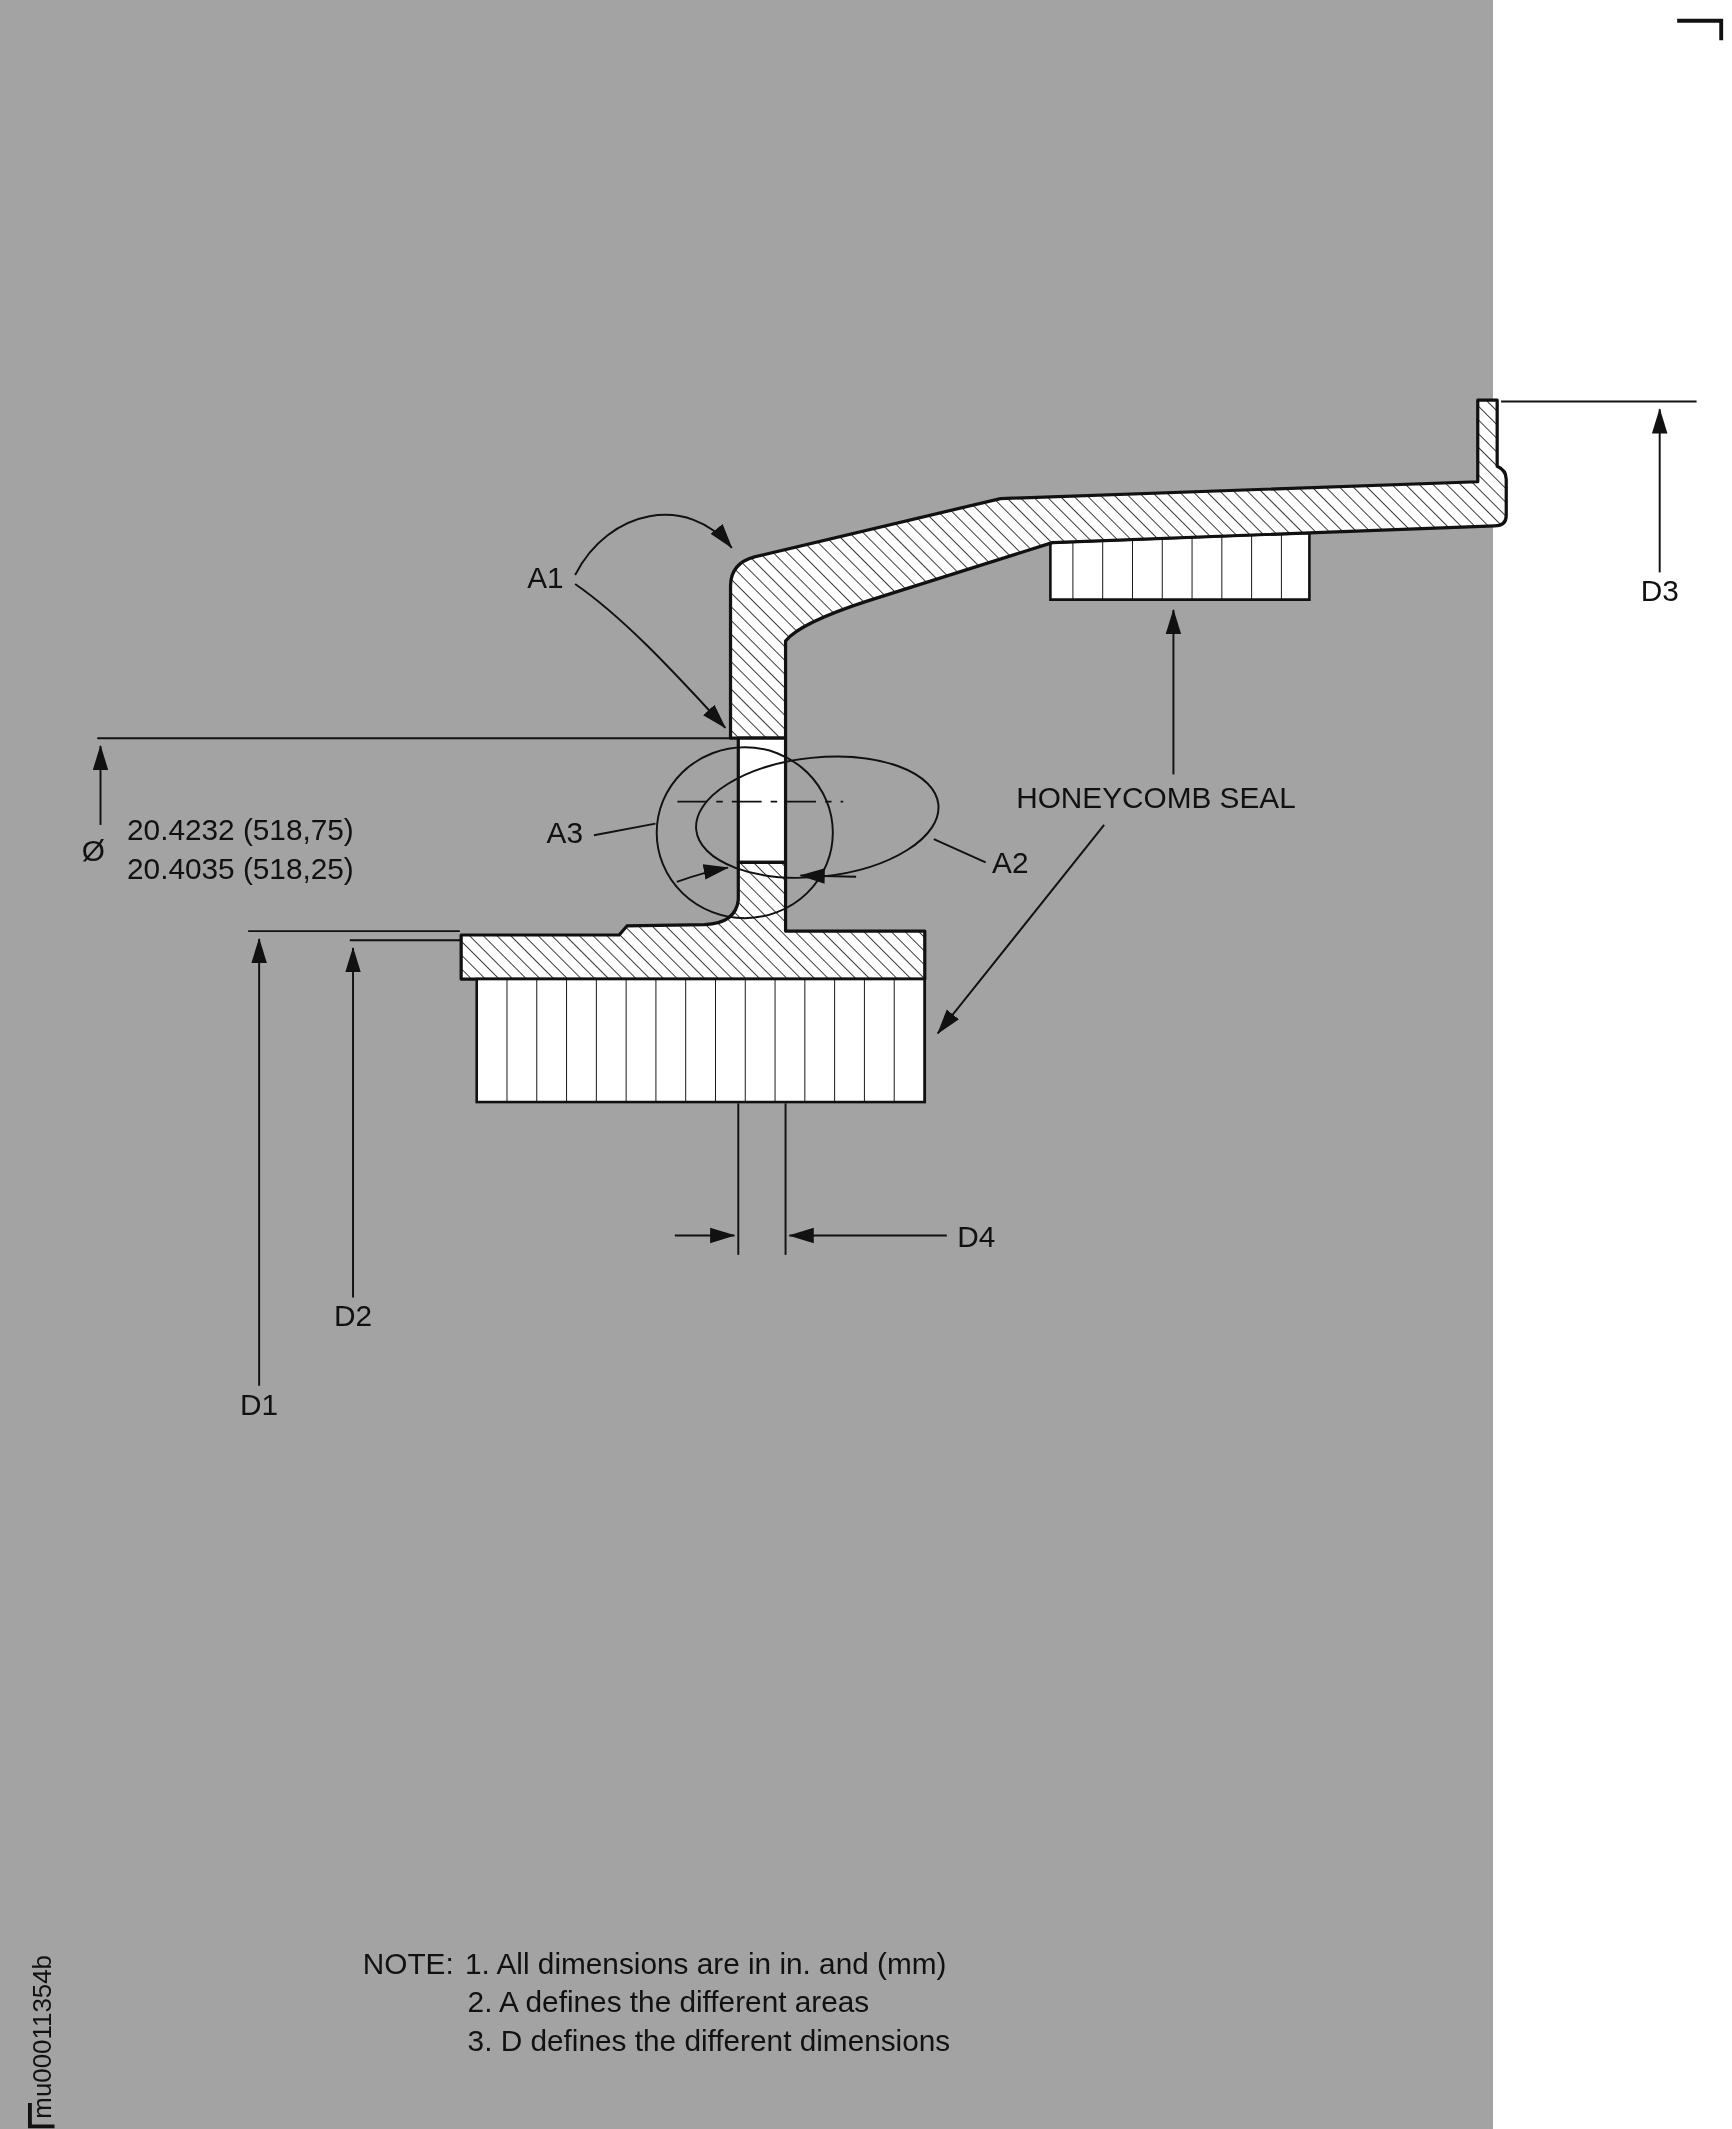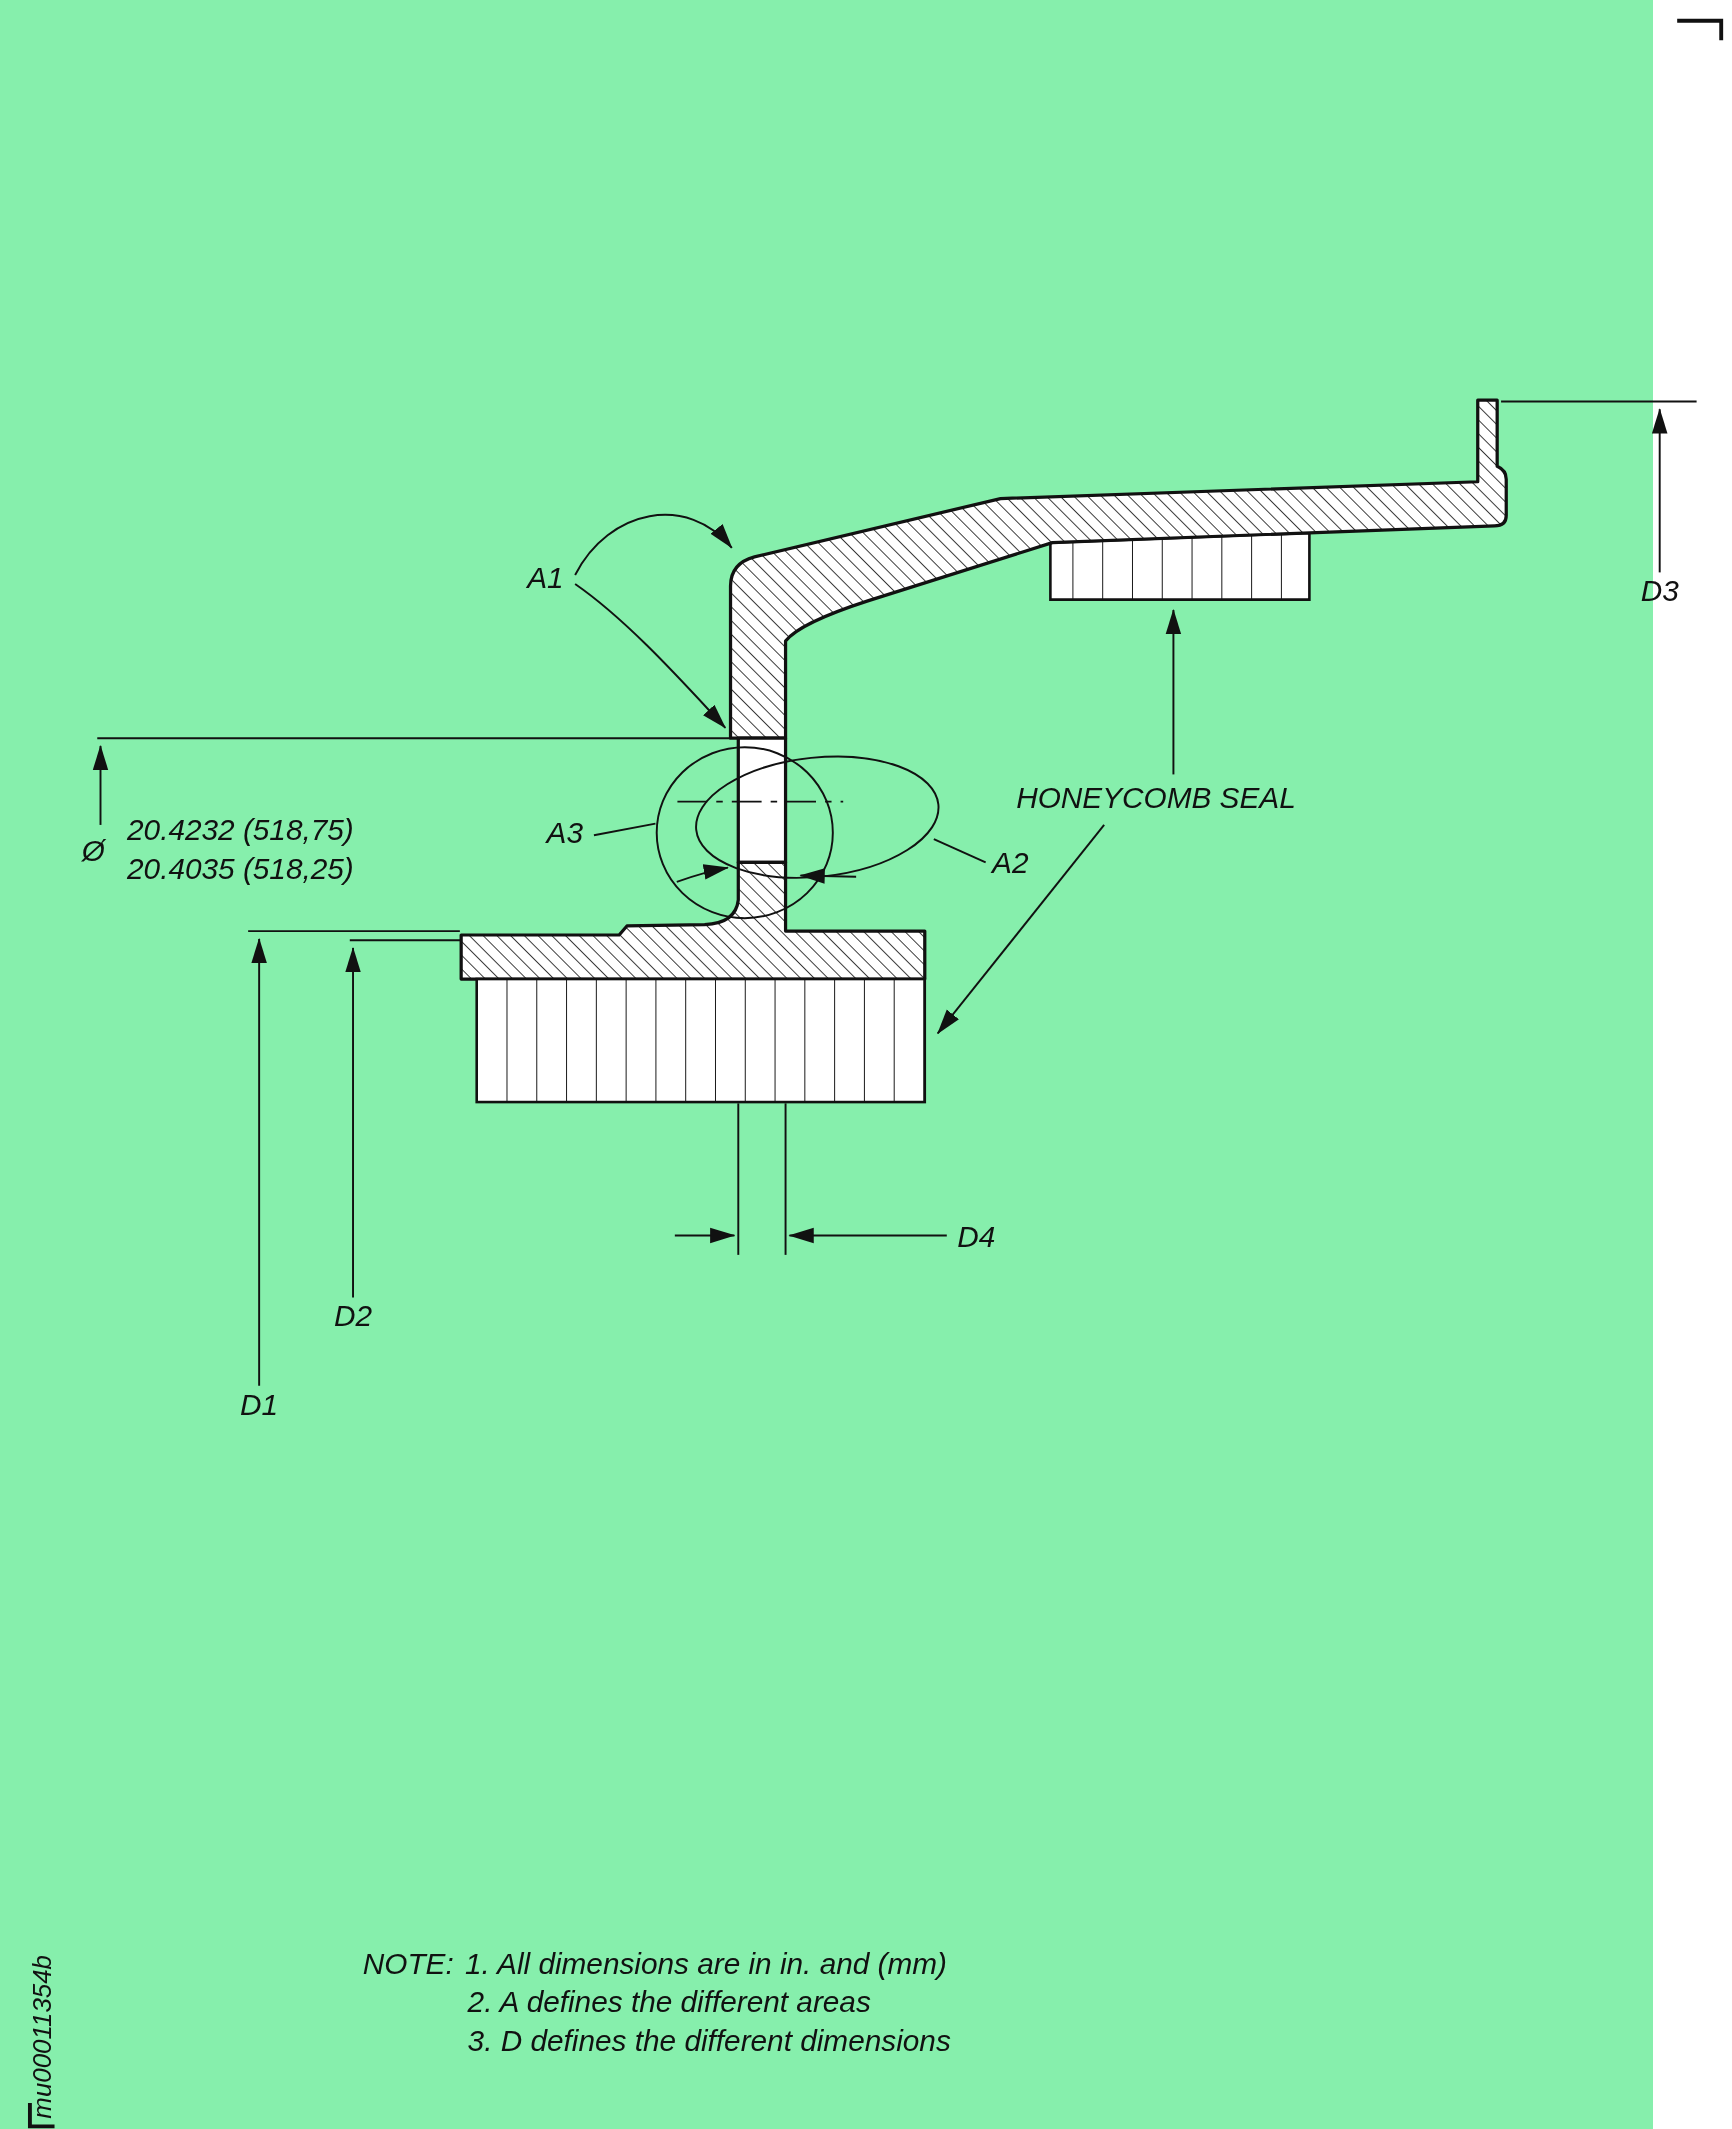--- a/index.html
+++ b/index.html
@@ -2,25 +2,24 @@
 <html style="font-size:10.4px"><head>
 <meta charset="utf-8">
 <style>
   html, body {
     margin: 0;
     padding: 0;
     background: #ffffff;
   }
   .page {
     position: relative;
-    width: 1653px;
+    width: 1493px;
     height: 2129px;
-    background: #86efac;
+    background: #a3a3a3;
     font-family: "Liberation Sans", sans-serif;
-    font-style: italic;
   }
   svg { display: block; }
   .outline {
     fill: url(#hatch);
     stroke: #111111;
     stroke-width: 5;
     stroke-linejoin: round;
   }
   .plain {
     fill: #ffffff;

